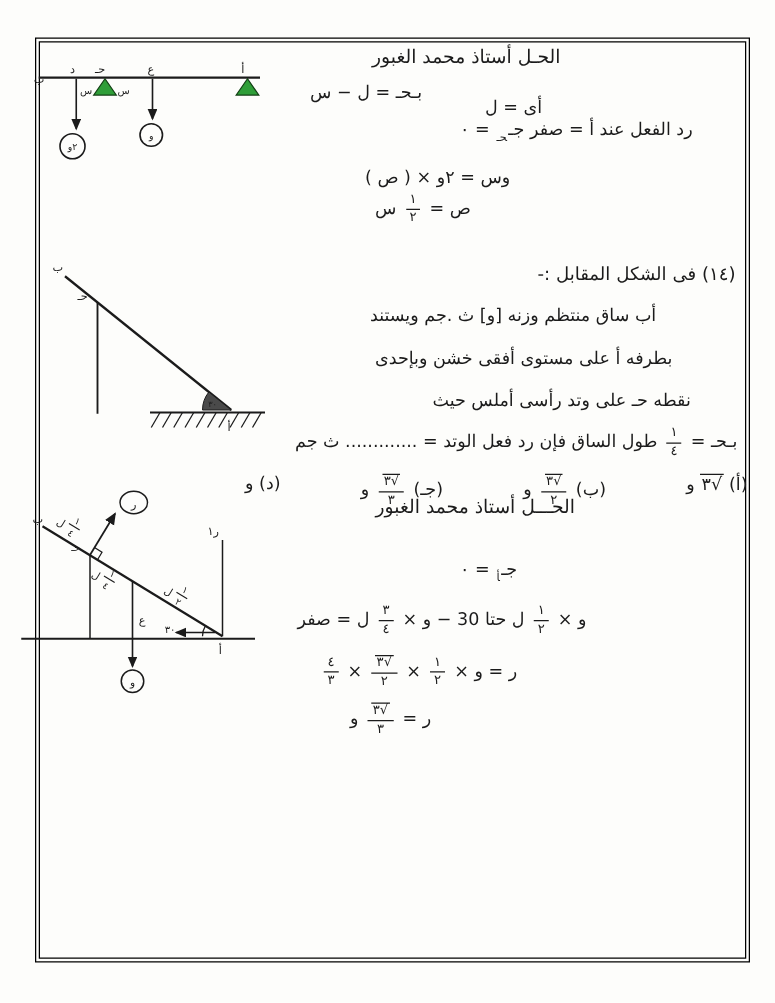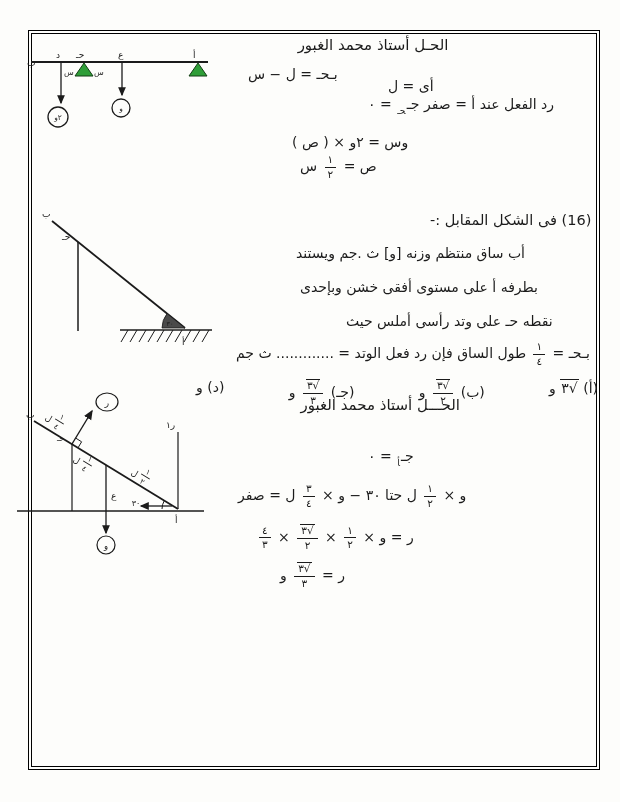--- a/index.html
+++ b/index.html
@@ -87,21 +87,21 @@
       <circle class="ink" cx="32" cy="71" r="10" stroke-width="1.3"></circle>
       <text x="32" y="74" font-size="7.5" text-anchor="middle">٢و</text>
     </g>
     <g>
       <line class="ink" x1="96" y1="17" x2="96" y2="49" stroke-width="1.3" marker-end="url(#ah1)"></line>
       <circle class="ink" cx="95" cy="62" r="9" stroke-width="1.3"></circle>
       <text x="95" y="65" font-size="7.5" text-anchor="middle">و</text>
     </g>
   </svg>
 
-  <div class="t" style="left:430px;top:211px;font-size:14.5px;">(16) فى الشكل المقابل :-</div>
+  <div class="t" style="left:430px;top:211px;font-size:14.5px;">(١٤) فى الشكل المقابل :-</div>
   <div class="t" style="left:296px;top:245px;">أب ساق منتظم وزنه [و] ث .جم ويستند</div>
   <div class="t" style="left:300px;top:279px;">بطرفه أ على مستوى أفقى خشن  وبإحدى</div>
   <div class="t" style="left:346px;top:313px;text-align:right;">نقطه حـ على وتد رأسى أملس حيث</div>
   <div class="t" style="left:236px;top:341px;">
     <span>بـحـ =</span>
     <span class="frac">
         <span class="num">١</span>
         <span class="den">٤</span>
       </span>
     <span>طول الساق فإن رد فعل الوتد = ............. ث جم</span>
@@ -164,21 +164,21 @@
     <span>جـ</span><span class="sub">أ</span>
     <span>= ٠</span>
   </div>
 
   <div class="t" style="left:238px;top:483px;">
     <span>و ×</span>
     <span class="frac">
         <span class="num">١</span>
         <span class="den">٢</span>
       </span>
-    <span>ل حتا ٣٠ − و ×</span>
+    <span>ل حتا 30 − و ×</span>
     <span class="frac">
         <span class="num">٣</span>
         <span class="den">٤</span>
       </span>
     <span>ل = صفر</span>
   </div>
 
   <div class="t" style="left:256px;top:524px;">
     <span>ر = و ×</span>
     <span class="frac">

